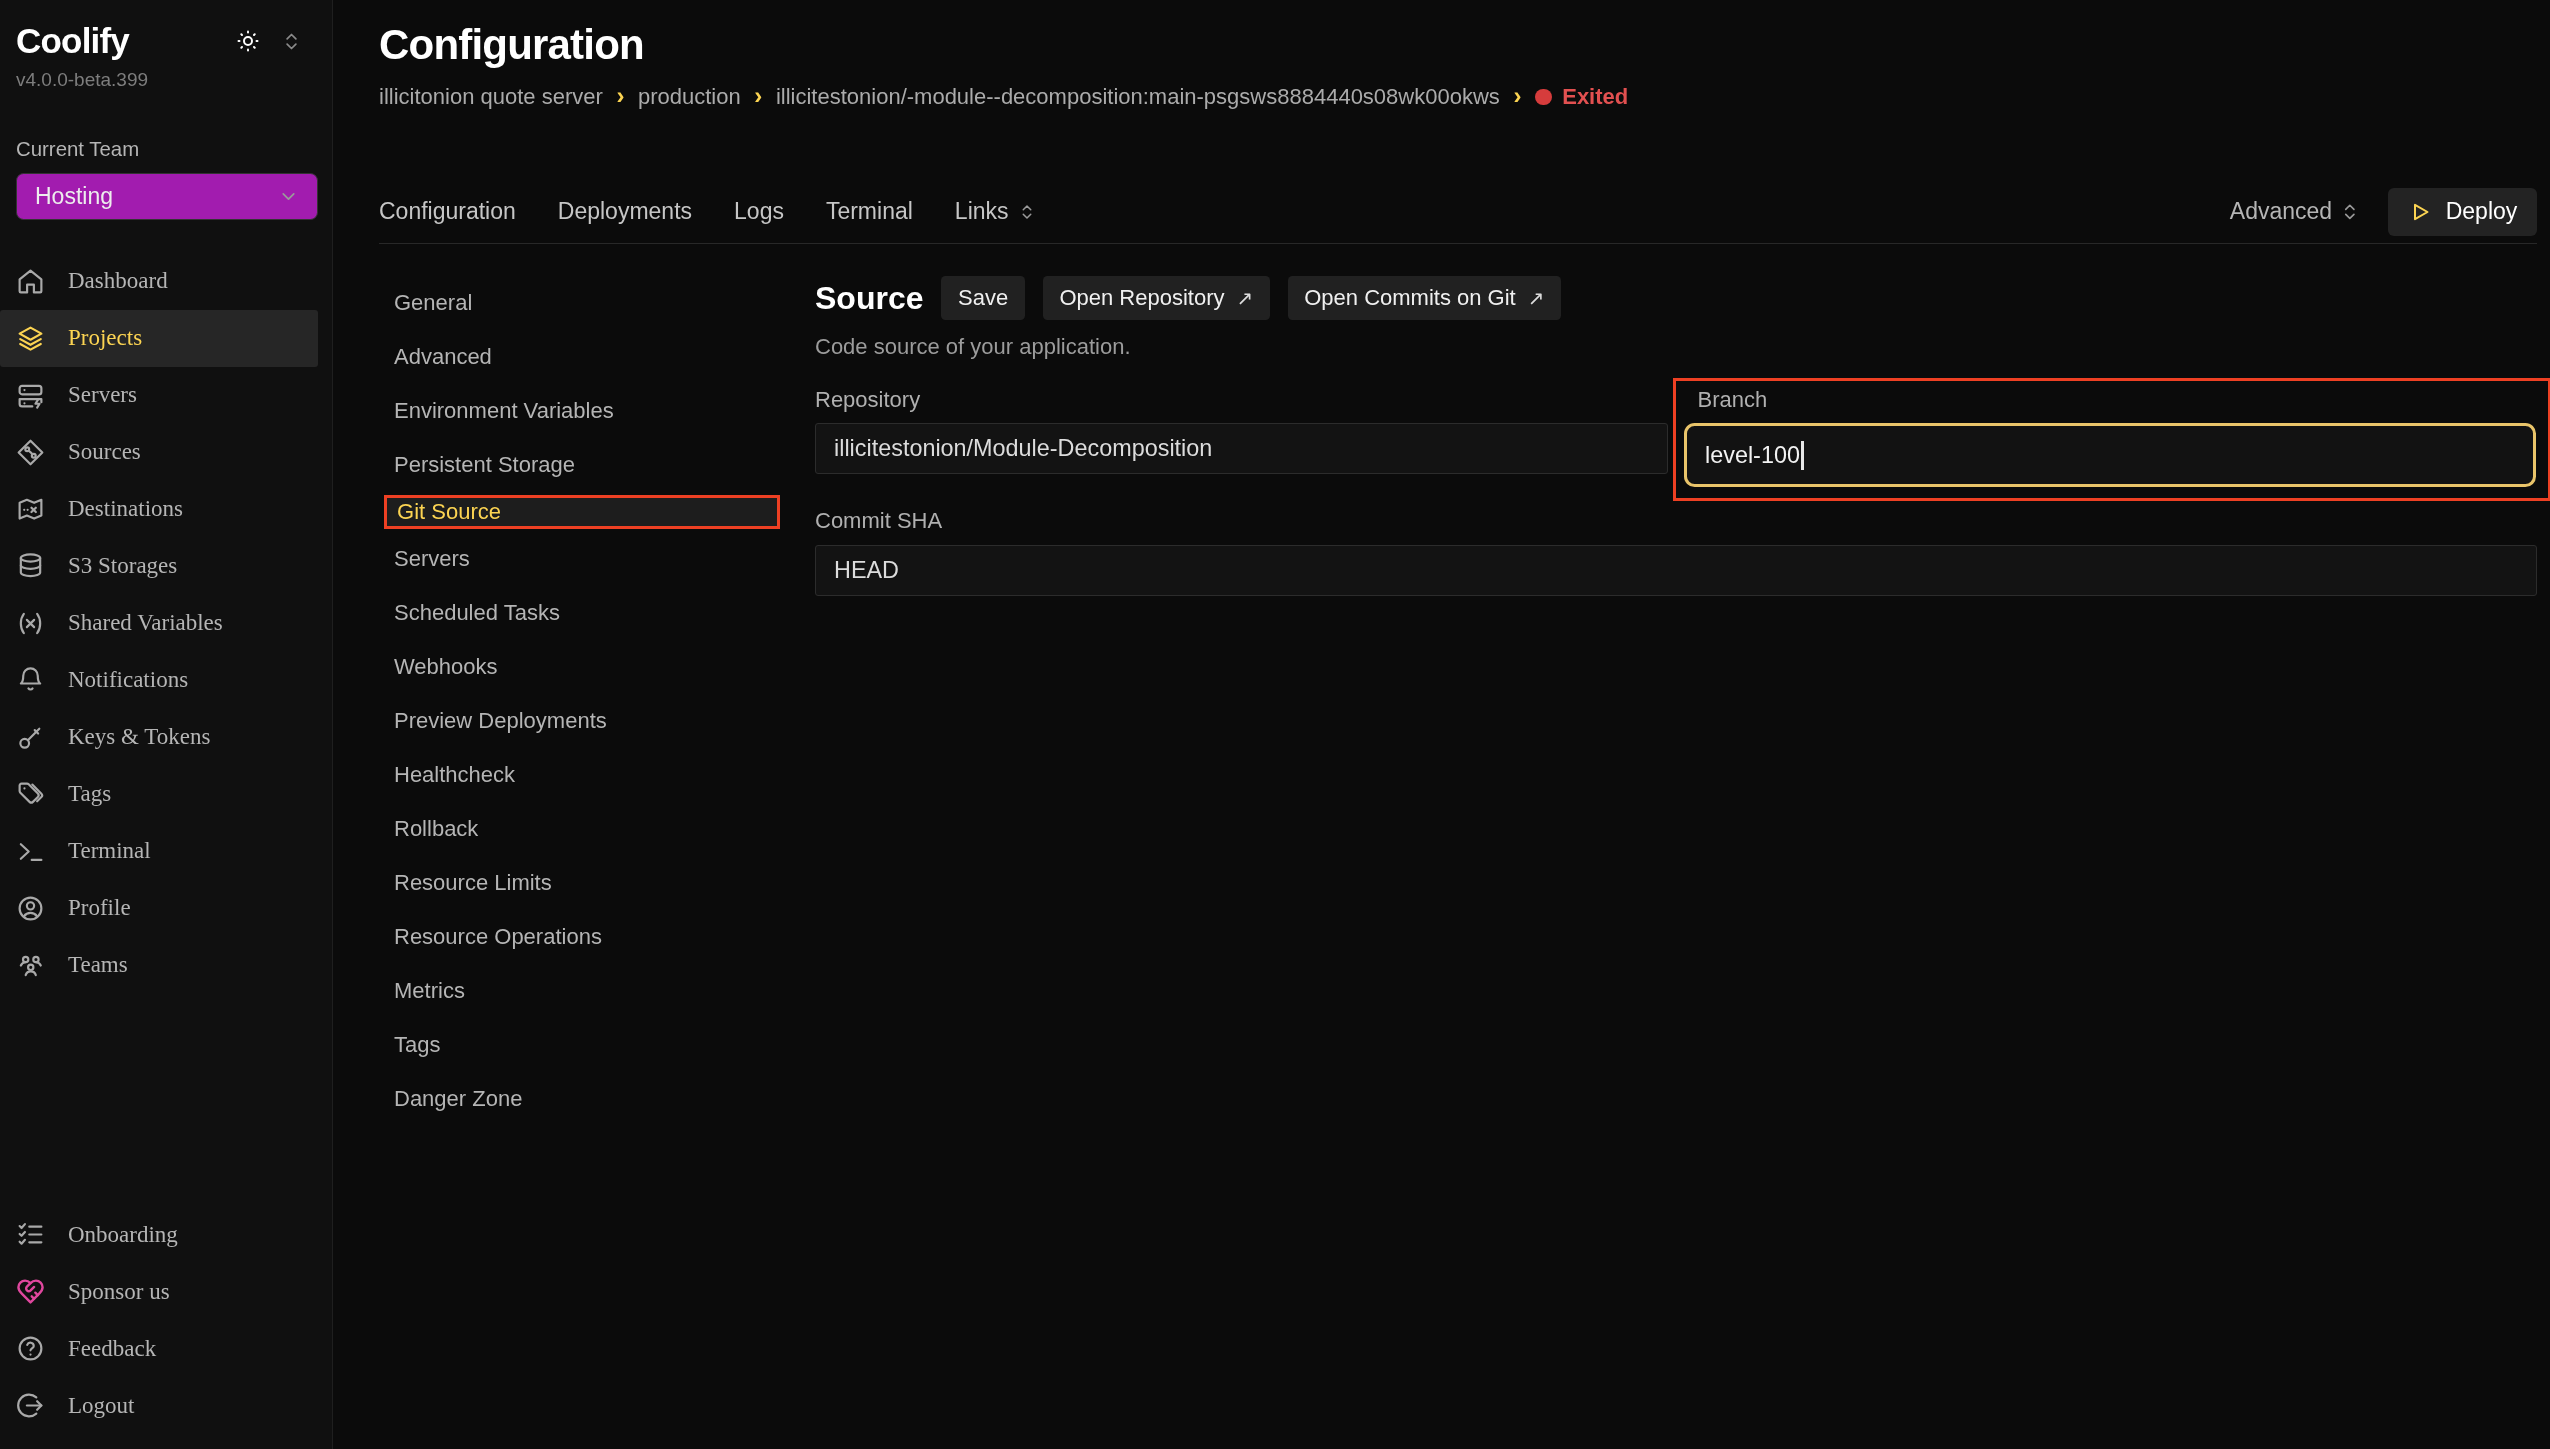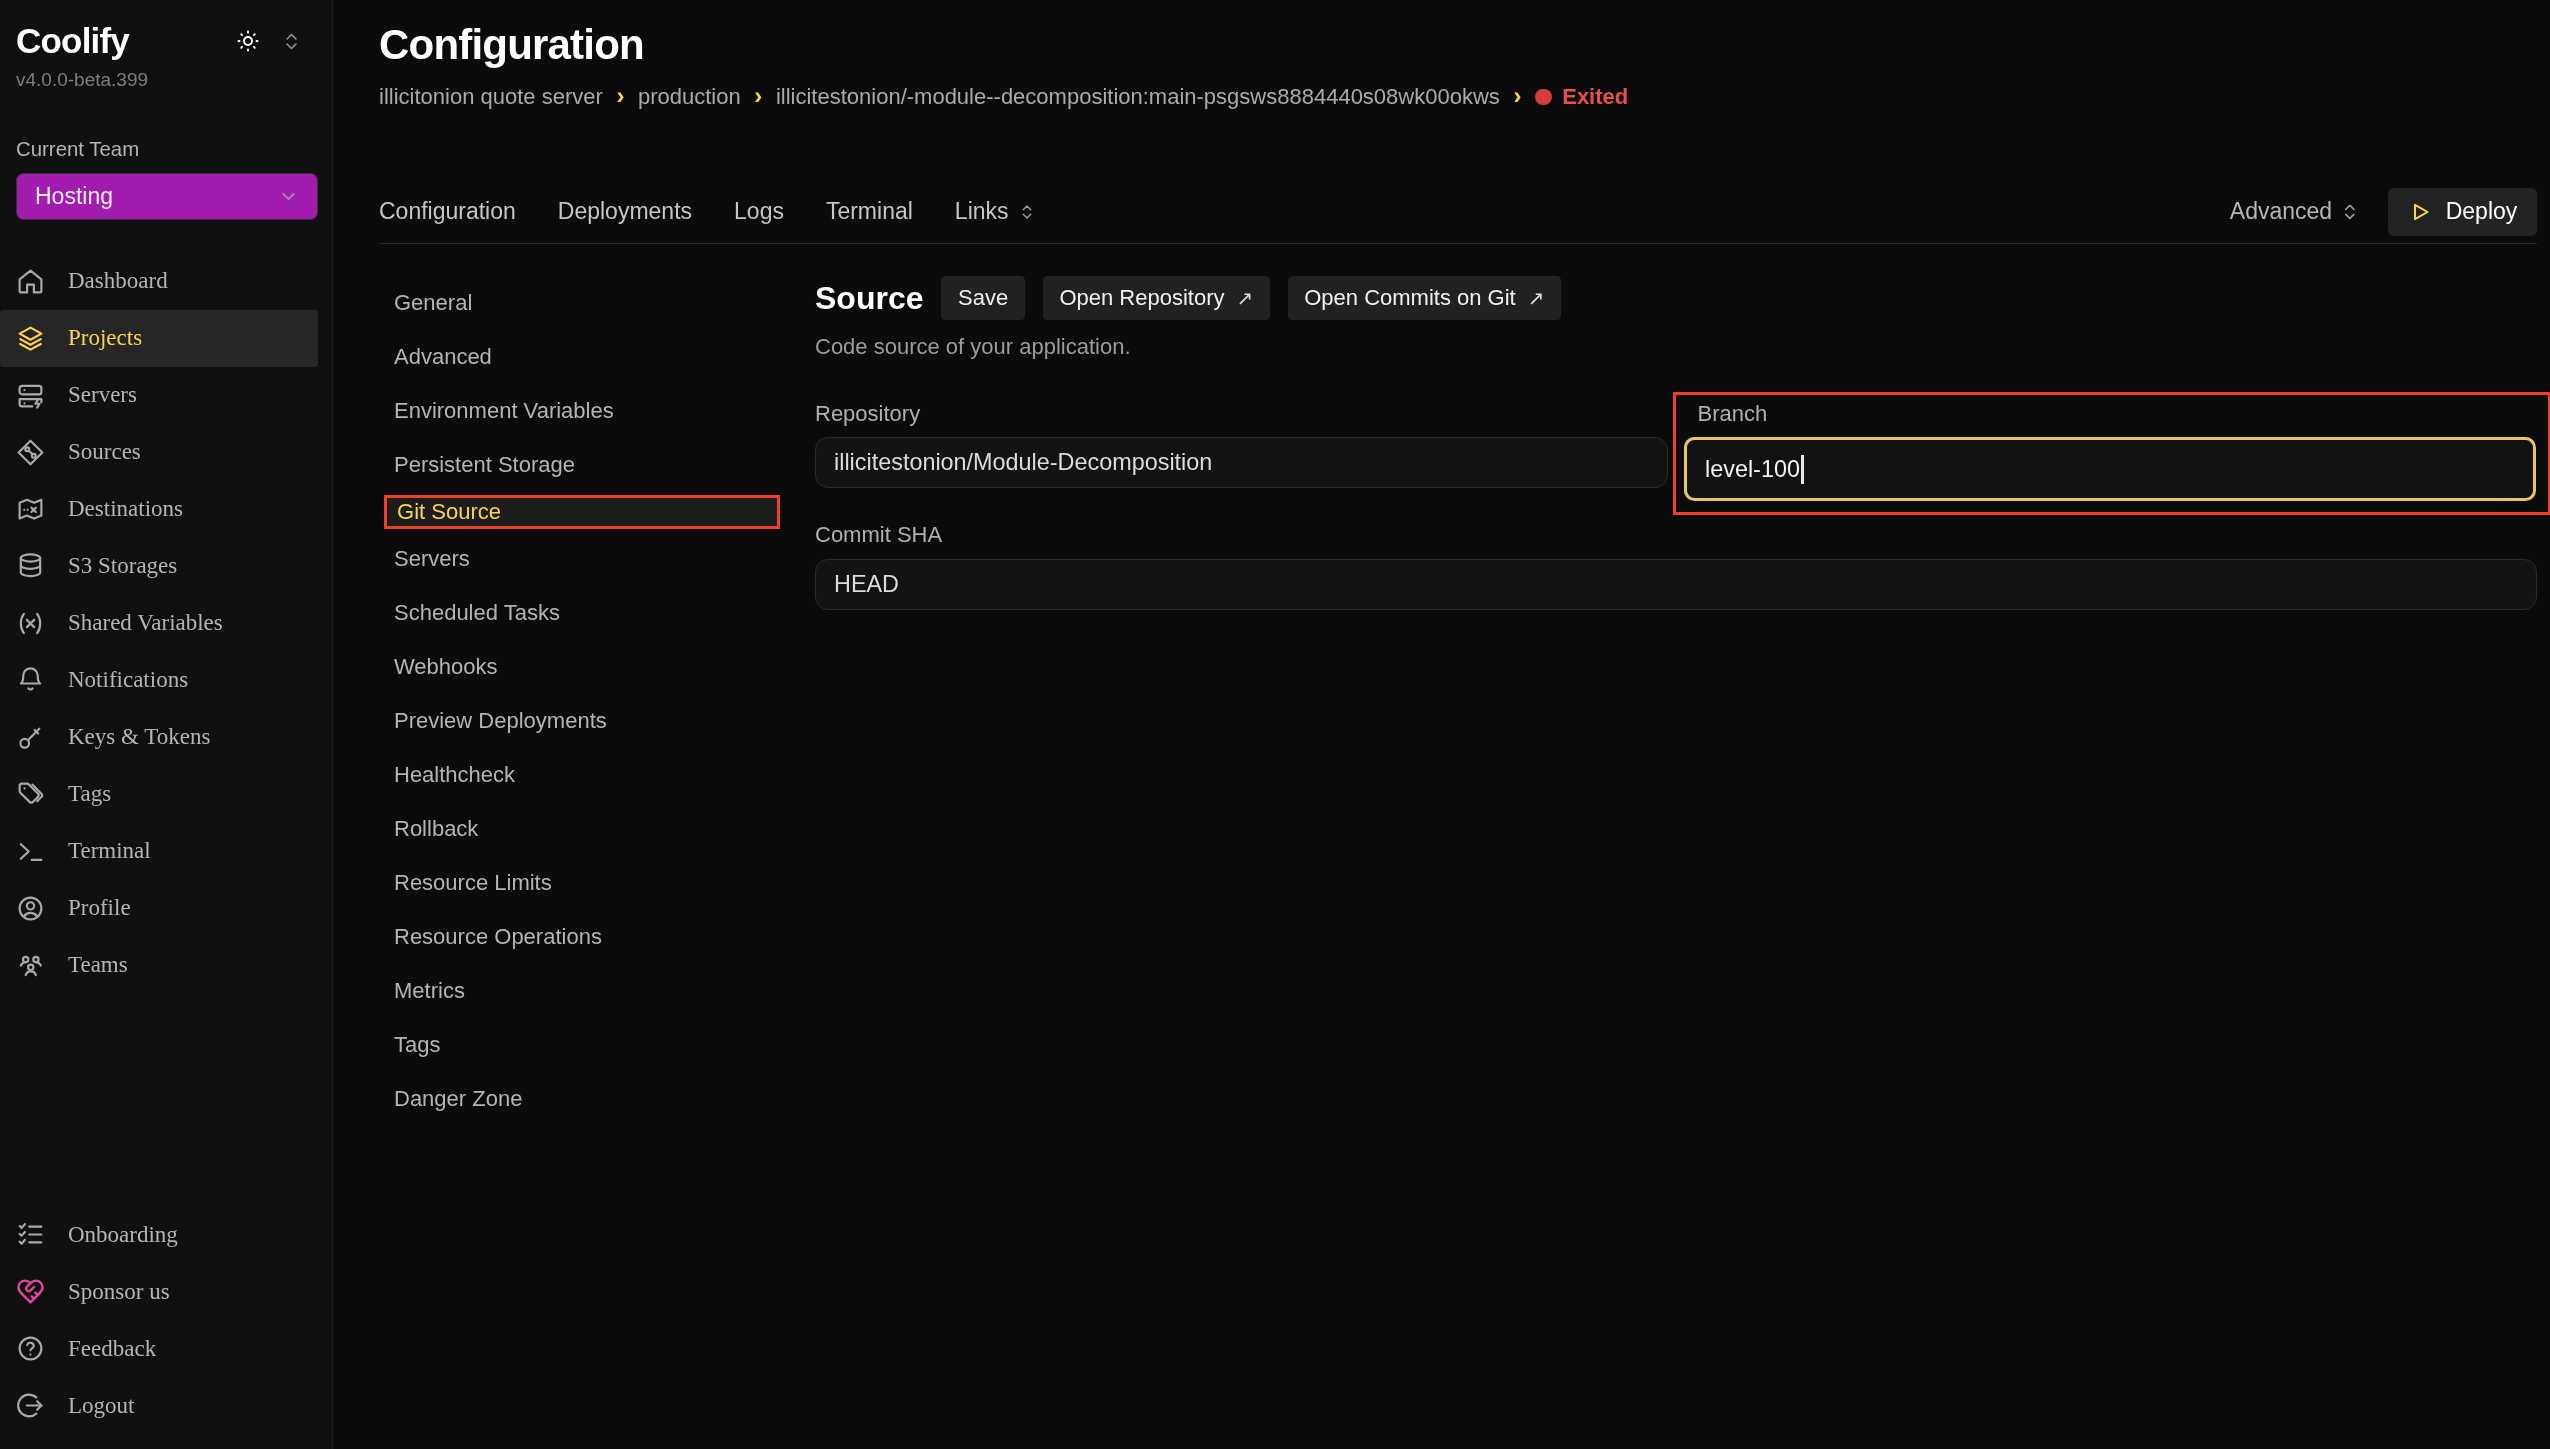--- a/index.html
+++ b/index.html
@@ -87,26 +87,26 @@
   .section-head{display:flex;align-items:center;gap:18px;}
   .section-title{font-size:32px;font-weight:800;color:#fff;}
   .btn{
     height:44px;display:flex;align-items:center;gap:12px;background:var(--btn-bg);
     border:none;border-radius:4.5px;padding:0 16.6px;font-size:22px;color:#f0f0f0;cursor:pointer;
     font-family:inherit;
   }
   .ext-arrow{font-size:19.7px;color:#dcdcdc;}
   .section-desc{margin-top:13.6px;font-size:22px;color:#9c9c9c;}
 
-  .fields-row{display:flex;gap:16px;margin-top:41px;}
+  .fields-row{display:flex;gap:16px;margin-top:27px;}
   .field-col{flex:1;min-width:0;}
   .field-label{display:block;font-size:22px;color:#b0b0b0;margin-bottom:10.6px;}
   .text-input{
     width:100%;height:51px;background:var(--input-bg);border:1.5px solid var(--input-border);
-    border-radius:13px;padding:17px 18px;font-size:23.4px;color:#dcdcdc;
+    border-radius:3px;padding:17px 18px;font-size:23.4px;color:#dcdcdc;
     font-family:inherit;outline:none;
   }
   .branch-wrap{
     border:3px solid var(--annotation);
     padding:6px 12px 10.6px 7.6px;
     margin:-9px -13.6px 0 -10.6px;
   }
   .branch-wrap .field-label{margin-left:13.6px;}
   .focus-input{
     width:100%;height:64px;background:#121212;border:3px solid #e9c46a;border-radius:10.6px;

